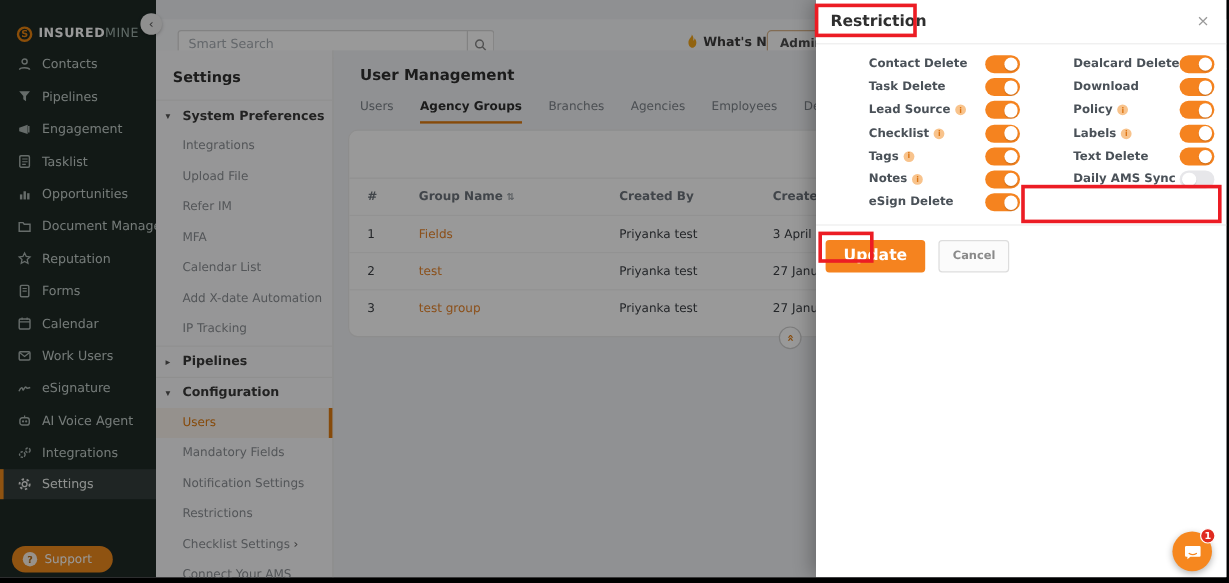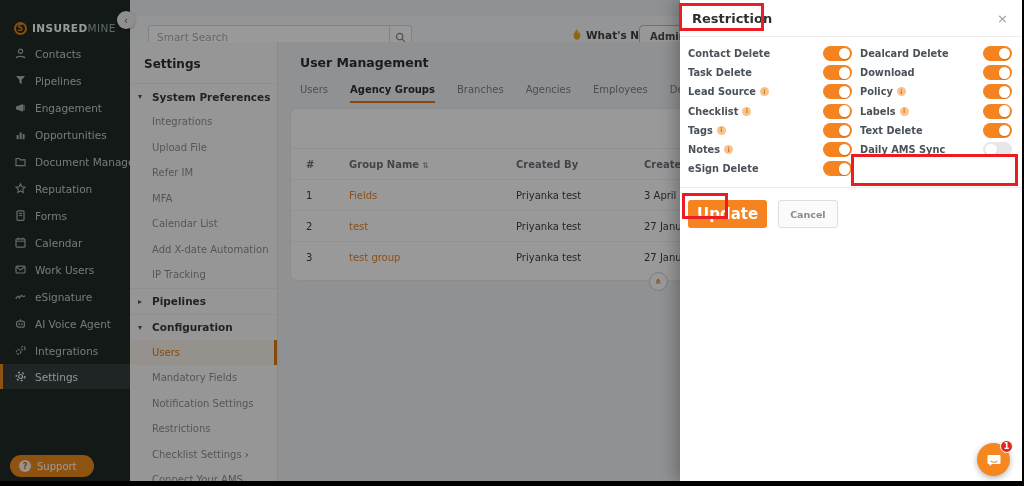--- a/index.html
+++ b/index.html
@@ -61,31 +61,31 @@
   .dim { position:absolute; left:0; top:0; width:680px; height:481px; background:rgba(0,0,0,.40); z-index:5; }
 
   
   .panel { position:absolute; left:680px; top:0; width:342px; height:481px; background:#fff; z-index:10; box-shadow:-5px 0 14px rgba(0,0,0,.25); }
   .panel-head { height:37px; border-bottom:1px solid #ededed; display:flex; align-items:center; justify-content:space-between; padding:0 14px 0 12px; }
   .panel-title { font-size:13px; font-weight:bold; color:#2f2f2f; }
   .panel-close { font-size:13px; color:#9a9a9a; cursor:pointer; }
   .toggles { display:flex; padding:7px 10px 0 8px; }
   .tg-col-left { width:164px; margin-right:8px; }
   .tg-col-right { flex:1; }
-  .tg-row { height:19.2px; display:flex; align-items:center; justify-content:space-between; }
+  .tg-row { height:19.2px; display:flex; align-items:center; justify-content:space-between;margin-left:36px; }
   .tg-label { font-size:9.8px; font-weight:bold; color:#4a5158; display:flex; align-items:center; gap:4px; white-space:nowrap; }
   .info-ic { width:9px; height:9px; border-radius:50%; background:#f8c38c; color:#dd7514; font-size:6.5px; font-weight:bold; display:flex; align-items:center; justify-content:center; }
   .info-ic::after { content:"i"; }
   .switch { width:29px; height:15px; border-radius:8px; background:#f5831f; position:relative; cursor:pointer; flex:0 0 auto; }
   .switch .knob { position:absolute; top:1.8px; right:2px; width:11.5px; height:11.5px; border-radius:50%; background:#fff; box-shadow:0 1px 1px rgba(0,0,0,.15); }
   .switch.off { background:#e7e7ea; }
   .switch.off .knob { right:auto; left:2px; }
   .panel-div { border-top:1px solid #ededed; margin-top:9px; }
   .panel-actions { display:flex; gap:11px; padding:12px 0 0 8px; }
-  .btn-update { background:#f5831f; color:#fff; border:none; border-radius:3px; font-size:15px; font-weight:bold; padding:5px 9px; cursor:pointer; font-family:inherit; }
+  .btn-update { background:#f5831f; color:#fff; border:none; border-radius:3px; font-size:13px; font-weight:bold; padding:5px 15px; cursor:pointer; font-family:inherit; }
   .btn-cancel { background:#fbfbfb; color:#8a8a8a; border:1px solid #ddd; border-radius:3px; font-size:9.5px; font-weight:bold; padding:7px 11px; cursor:pointer; font-family:inherit; }
 
   
   .anno { position:absolute; border:3px solid #ec1c24; z-index:50; pointer-events:none; }
   .anno-title { left:679px; top:3px; width:85px; height:28px; }
   .anno-ams { left:851px; top:154px; width:167px; height:32px; }
   .anno-update { left:682px; top:193px; width:46px; height:26px; }
 
   
   .chat-fab { position:absolute; left:977px; top:443px; width:33px; height:33px; border-radius:50%; background:#f6871f; z-index:60; display:flex; align-items:center; justify-content:center; cursor:pointer; box-shadow:0 2px 6px rgba(0,0,0,.3); }
@@ -114,20 +114,29 @@
             <path d="M2 2h9L7.7 6v4.3L5.4 8.8V6z" fill="#aab5b1"></path>
           </svg>
           <span>Pipelines</span>
         </div>
       <div class="side-item">
           <svg width="13" height="13" viewBox="0 0 13 13">
             <path d="M2 5.5v2.8l7 2.4V3z" fill="#aab5b1"></path>
             <line x1="10" y1="4" x2="10" y2="9.5" stroke="#aab5b1" stroke-width="1.2"></line>
           </svg>
           <span>Engagement</span>
+        </div>
+      <div class="side-item">
+          <svg width="13" height="13" viewBox="0 0 13 13">
+            <rect x="2.5" y="1.8" width="8" height="9.5" rx="1" fill="none" stroke="#aab5b1" stroke-width="1.2"></rect>
+            <line x1="4.5" y1="4.5" x2="9" y2="4.5" stroke="#aab5b1"></line>
+            <line x1="4.5" y1="6.8" x2="9" y2="6.8" stroke="#aab5b1"></line>
+            <line x1="4.5" y1="9" x2="7.5" y2="9" stroke="#aab5b1"></line>
+          </svg>
+          <span>Tasklist</span>
         </div>
       <div class="side-item">
           <svg width="13" height="13" viewBox="0 0 13 13">
             <rect x="2.6" y="7" width="2" height="4.2" fill="#aab5b1"></rect>
             <rect x="5.6" y="4.4" width="2" height="6.8" fill="#aab5b1"></rect>
             <rect x="8.6" y="6" width="2" height="5.2" fill="#aab5b1"></rect>
           </svg>
           <span>Opportunities</span>
         </div>
       <div class="side-item">

